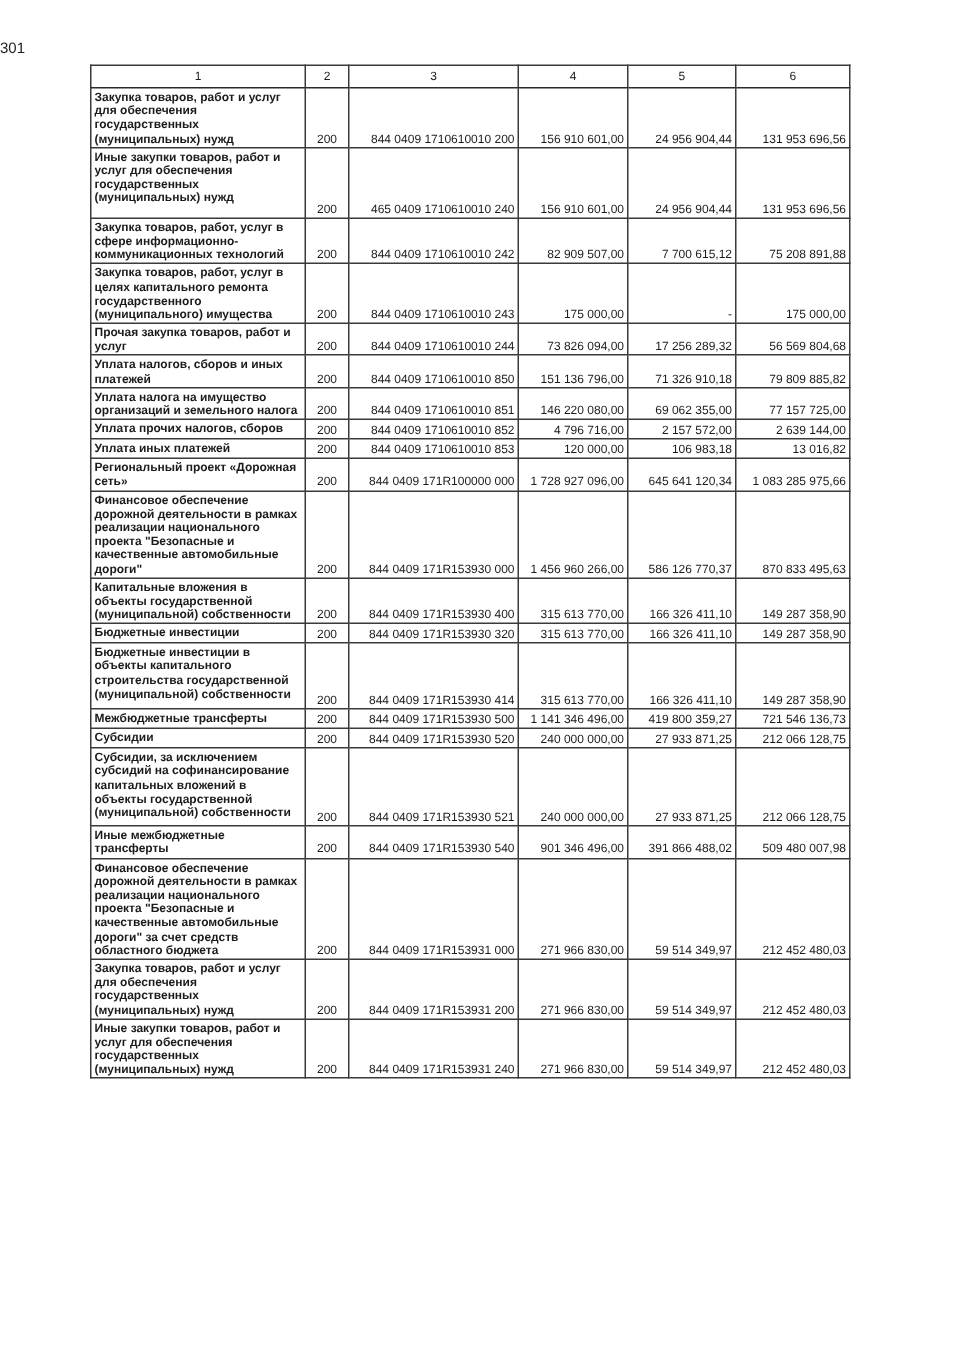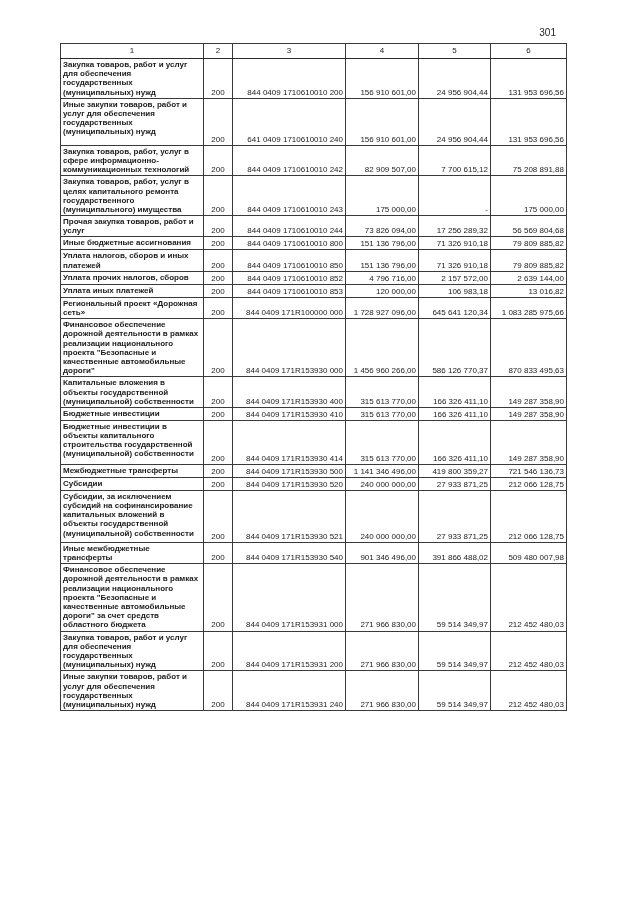--- a/index.html
+++ b/index.html
@@ -12,21 +12,21 @@
     height: 905px;
     position: relative;
     font-family: "Liberation Sans", sans-serif;
     color: #1b1b1b;
   }
   .page-number {
     position: absolute;
     top: 27px;
     left: 0;
     width: 556px;
-    text-align: right;
+    text-align: left;
     font-size: 10px;
     color: #222;
   }
   table.budget {
     position: absolute;
     left: 60px;
     top: 43px;
     width: 506px;
     border-collapse: collapse;
     table-layout: fixed;
@@ -98,21 +98,21 @@
       <td class="c1">Закупка товаров, работ и услуг для обеспечения государственных (муниципальных) нужд</td>
       <td class="c2">200</td>
       <td class="c3">844 0409 1710610010 200</td>
       <td class="c4">156 910 601,00</td>
       <td class="c5">24 956 904,44</td>
       <td class="c6">131 953 696,56</td>
     </tr>
     <tr class="h47">
       <td class="c1">Иные закупки товаров, работ и услуг для обеспечения государственных (муниципальных) нужд</td>
       <td class="c2">200</td>
-      <td class="c3">641 0409 1710610010 240</td>
+      <td class="c3">465 0409 1710610010 240</td>
       <td class="c4">156 910 601,00</td>
       <td class="c5">24 956 904,44</td>
       <td class="c6">131 953 696,56</td>
     </tr>
     <tr class="h23">
       <td class="c1">Закупка товаров, работ, услуг в сфере информационно-коммуникационных технологий</td>
       <td class="c2">200</td>
       <td class="c3">844 0409 1710610010 242</td>
       <td class="c4">82 909 507,00</td>
       <td class="c5">7 700 615,12</td>
@@ -127,36 +127,36 @@
       <td class="c6">175 000,00</td>
     </tr>
     <tr class="h18">
       <td class="c1">Прочая закупка товаров, работ и услуг</td>
       <td class="c2">200</td>
       <td class="c3">844 0409 1710610010 244</td>
       <td class="c4">73 826 094,00</td>
       <td class="c5">17 256 289,32</td>
       <td class="c6">56 569 804,68</td>
     </tr>
-    <tr class="h13">
-      <td class="c1">Иные бюджетные ассигнования</td>
-      <td class="c2">200</td>
-      <td class="c3">844 0409 1710610010 800</td>
-      <td class="c4">151 136 796,00</td>
-      <td class="c5">71 326 910,18</td>
-      <td class="c6">79 809 885,82</td>
-    </tr>
     <tr class="h18">
       <td class="c1">Уплата налогов, сборов и иных платежей</td>
       <td class="c2">200</td>
       <td class="c3">844 0409 1710610010 850</td>
       <td class="c4">151 136 796,00</td>
       <td class="c5">71 326 910,18</td>
       <td class="c6">79 809 885,82</td>
     </tr>
+    <tr class="h18">
+      <td class="c1">Уплата налога на имущество организаций и земельного налога</td>
+      <td class="c2">200</td>
+      <td class="c3">844 0409 1710610010 851</td>
+      <td class="c4">146 220 080,00</td>
+      <td class="c5">69 062 355,00</td>
+      <td class="c6">77 157 725,00</td>
+    </tr>
     <tr class="h13">
       <td class="c1">Уплата прочих налогов, сборов</td>
       <td class="c2">200</td>
       <td class="c3">844 0409 1710610010 852</td>
       <td class="c4">4 796 716,00</td>
       <td class="c5">2 157 572,00</td>
       <td class="c6">2 639 144,00</td>
     </tr>
     <tr class="h13">
       <td class="c1">Уплата иных платежей</td>
@@ -186,21 +186,21 @@
       <td class="c1">Капитальные вложения в объекты государственной (муниципальной) собственности</td>
       <td class="c2">200</td>
       <td class="c3">844 0409 171R153930 400</td>
       <td class="c4">315 613 770,00</td>
       <td class="c5">166 326 411,10</td>
       <td class="c6">149 287 358,90</td>
     </tr>
     <tr class="h13">
       <td class="c1">Бюджетные инвестиции</td>
       <td class="c2">200</td>
-      <td class="c3">844 0409 171R153930 410</td>
+      <td class="c3">844 0409 171R153930 320</td>
       <td class="c4">315 613 770,00</td>
       <td class="c5">166 326 411,10</td>
       <td class="c6">149 287 358,90</td>
     </tr>
     <tr class="h44">
       <td class="c1">Бюджетные инвестиции в объекты капитального строительства государственной (муниципальной) собственности</td>
       <td class="c2">200</td>
       <td class="c3">844 0409 171R153930 414</td>
       <td class="c4">315 613 770,00</td>
       <td class="c5">166 326 411,10</td>

